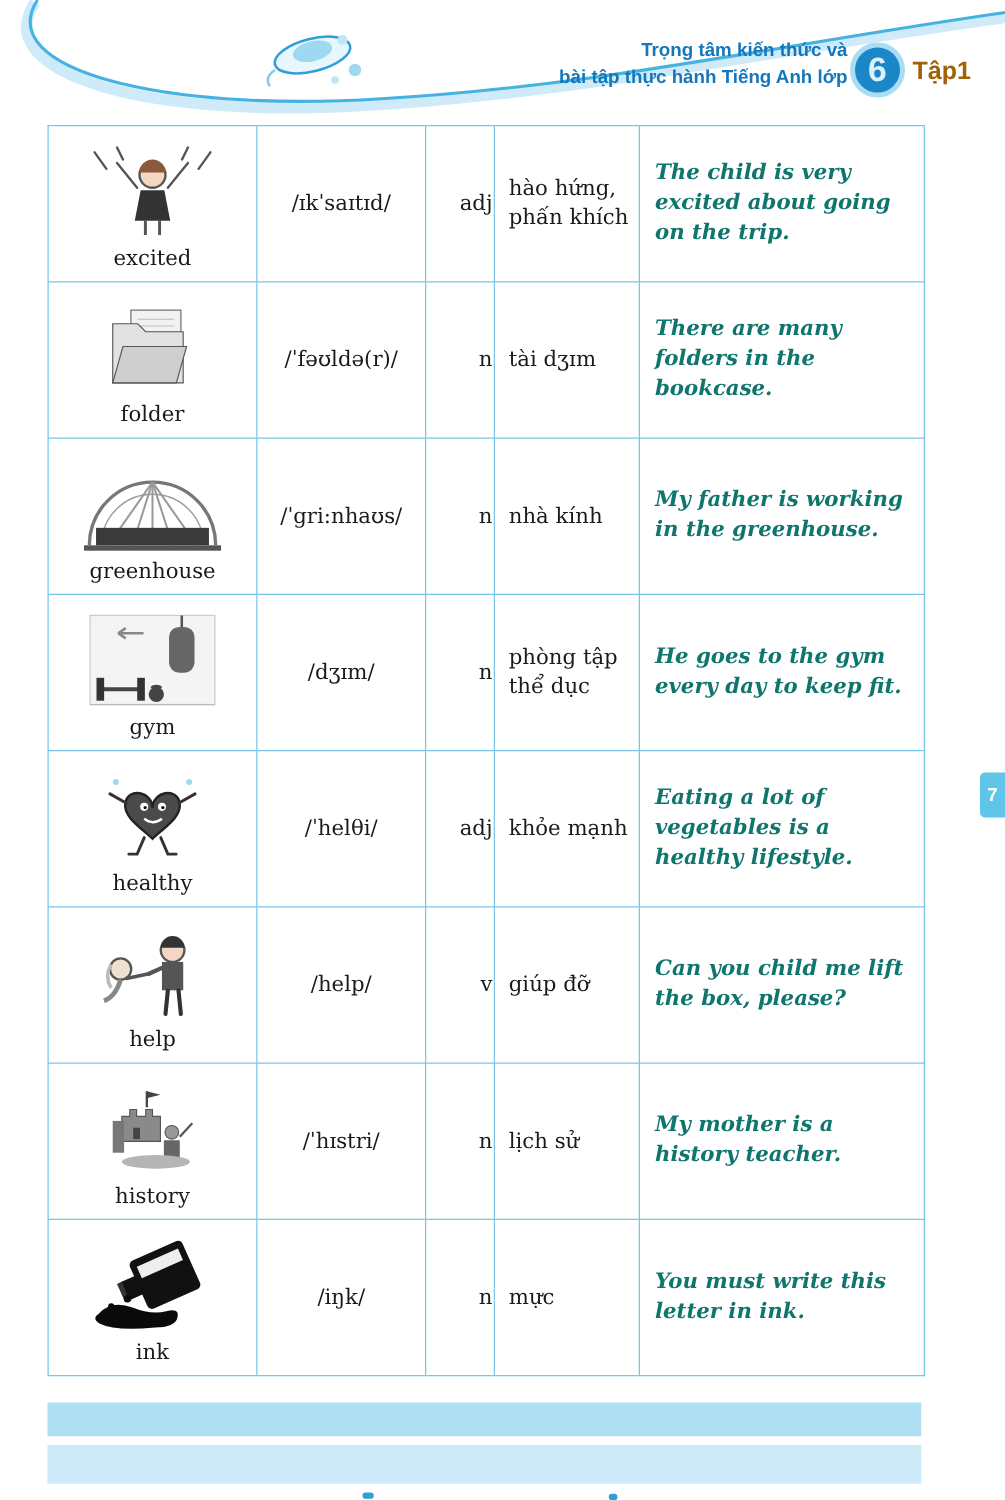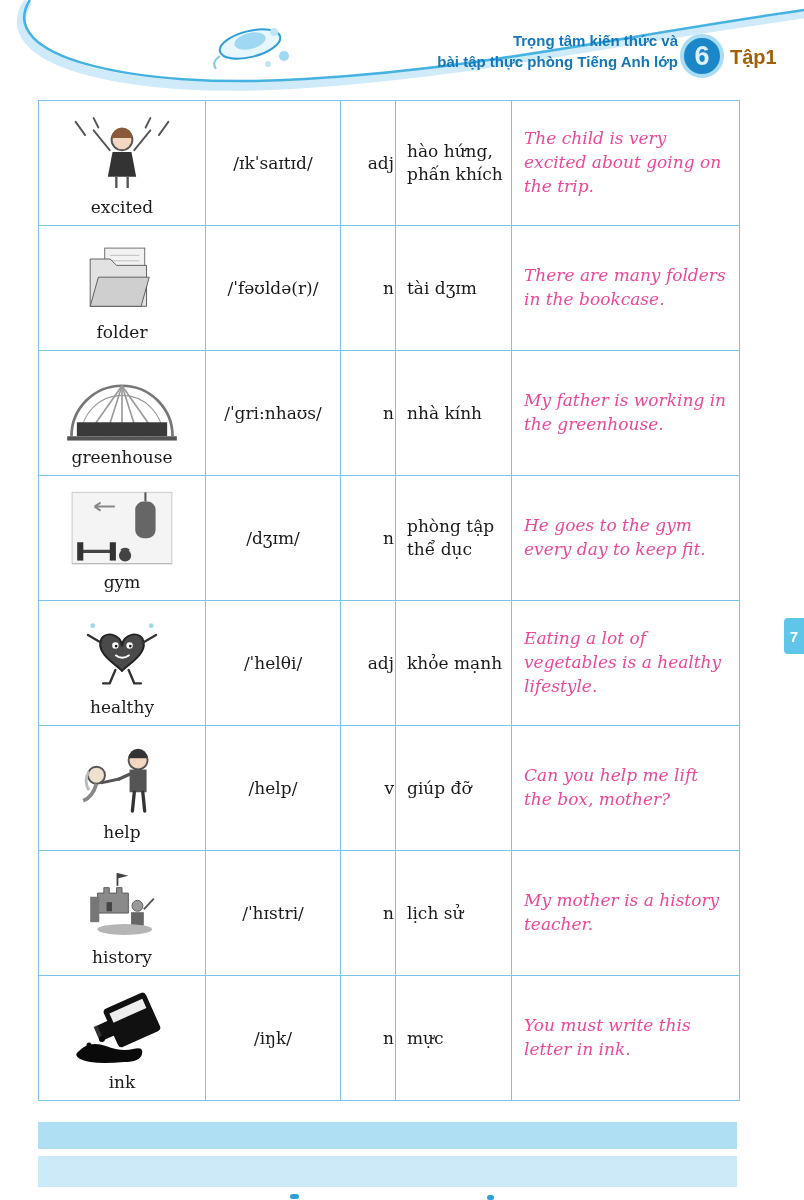--- a/index.html
+++ b/index.html
@@ -24,21 +24,21 @@
   .table-wrap{position:absolute;left:38px;top:100px;}
   table.vocab{border-collapse:collapse;table-layout:fixed;width:701px;}
   .vocab td{border:1px solid #79c7e8;vertical-align:middle;font-size:17px;}
   .vocab tr{height:125px;}
   td.cell-word{text-align:center;padding:4px 2px 2px 2px;}
   .illus{height:86px;display:flex;align-items:center;justify-content:center;}
   .word-label{display:block;margin-top:0;font-size:17px;}
   td.cell-phon{text-align:center;font-family:"DejaVu Serif",serif;}
   td.cell-pos{text-align:right;}
   td.cell-meaning{padding:4px 8px 4px 11px;line-height:1.35;}
-  td.cell-example{padding:4px 12px;font-style:italic;color:#ec4899;line-height:1.4;}
+  td.cell-example{padding:4px 12px;font-style:italic;color:#0f766e;line-height:1.4;font-weight:bold;}
 
   
   .page-tab{position:absolute;right:0;top:618px;width:20px;height:36px;background:#5fc6ea;
             border-radius:4px 0 0 4px;display:flex;align-items:center;justify-content:center;
             color:#fff;font-family:"Liberation Sans",sans-serif;font-size:15px;font-weight:bold;}
   .footer-bar1{position:absolute;left:38px;top:1122px;width:699px;height:27px;background:#aedff3;}
   .footer-bar2{position:absolute;left:38px;top:1156px;width:699px;height:31px;background:#cdeaf8;}
   .bottom-dot{position:absolute;height:5px;border-radius:3px;background:#2f9fd6;}
   .dot-a{left:290px;top:1194px;width:9px;}
   .dot-b{left:487px;top:1195px;width:7px;}
@@ -58,21 +58,21 @@
         <ellipse cx="40" cy="22" rx="31" ry="13" transform="rotate(-14 40 22)" fill="#e8f6fd" stroke="#2f9fd6" stroke-width="2"></ellipse>
         <ellipse cx="40" cy="19" rx="16" ry="8" transform="rotate(-14 40 19)" fill="#9fd8f1"></ellipse>
         <circle cx="64" cy="10" r="4" fill="#bfe5f6"></circle>
         <circle cx="74" cy="34" r="5" fill="#9fd8f1"></circle>
         <circle cx="58" cy="42" r="3" fill="#bfe5f6"></circle>
         <path d="M10 34 q-9 6 -4 13" stroke="#7fcbe8" stroke-width="2" fill="none"></path>
       </g>
     </svg>
     <div class="header-text">
       <div>Trọng tâm kiến thức và</div>
-      <div>bài tập thực phòng Tiếng Anh lớp</div>
+      <div>bài tập thực hành Tiếng Anh lớp</div>
     </div>
     <div class="grade-badge">
       <span>6</span>
     </div>
     <div class="volume-label">Tập1</div>
   </div>
 
   <div class="table-wrap">
     <table class="vocab">
       <colgroup>
@@ -225,21 +225,21 @@
                 <path d="M68 54 L66 74"></path>
                     <path d="M77 54 L79 74"></path>
               </g>
             </svg>
           </div>
           <span class="word-label">help</span>
         </td>
         <td class="cell-phon">/help/</td>
         <td class="cell-pos">v</td>
         <td class="cell-meaning">giúp đỡ</td>
-        <td class="cell-example">Can you help me lift the box, mother?</td>
+        <td class="cell-example">Can you child me lift the box, please?</td>
       </tr>
 
       <tr>
         <td class="cell-word">
           <div class="illus">
             <svg viewBox="0 0 110 80" width="100" height="74">
               <line x1="50" y1="6" x2="50" y2="20" stroke="#444" stroke-width="2"></line>
               <path d="M50 6 l12 3 -12 3 z" fill="#444"></path>
               <path d="M28 28 h7 v-6 h6 v6 h8 v-6 h6 v6 h7 v22 h-34 z" fill="#8a8a8a" stroke="#555"></path>
               <rect x="20" y="32" width="10" height="28" fill="#777"></rect>

